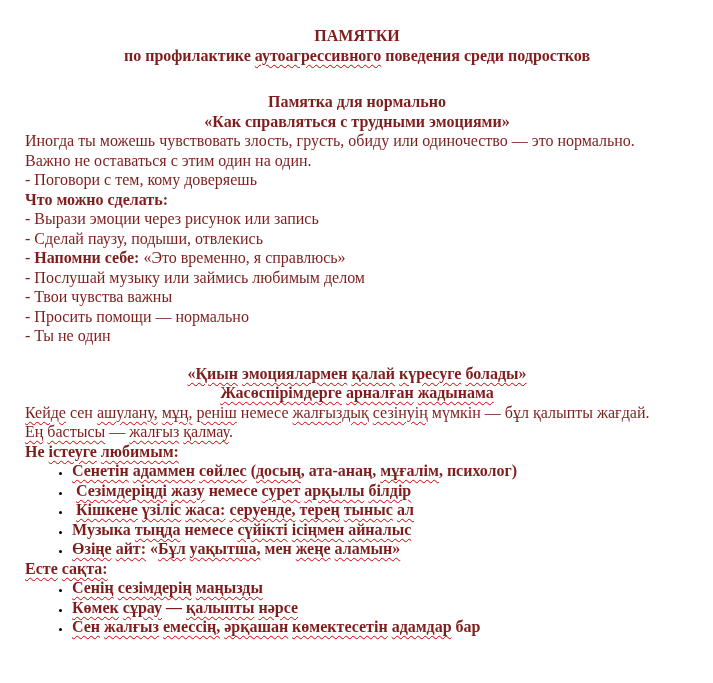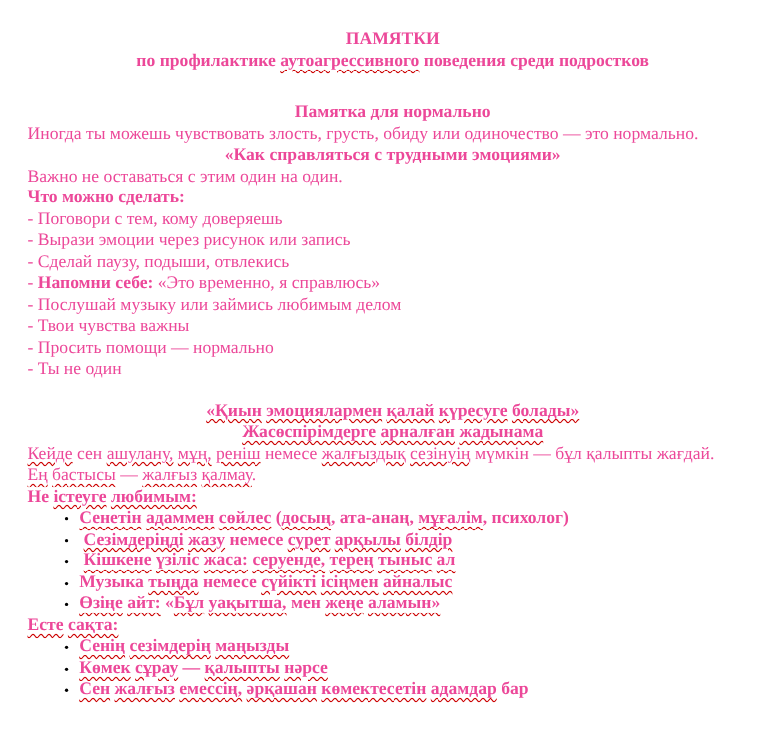--- a/index.html
+++ b/index.html
@@ -9,21 +9,21 @@
   }
   .page {
     position: relative;
     width: 713px;
     height: 683px;
     background: #ffffff;
     box-sizing: border-box;
     padding: 26px 24px 0 25px;
     font-family: "Liberation Serif", "DejaVu Serif", serif;
     font-size: 16px;
-    color: #ec4899;
+    color: #7f1d1d;
     overflow: hidden;
   }
   .line {
     line-height: 19.5px;
     white-space: pre-wrap;
   }
   .center { text-align: center; }
   .b { font-weight: bold; }
   .spacer-a { height: 27px; }
   .spacer-b { height: 18px; }
@@ -51,25 +51,25 @@
 <body>
 
 <div class="page">
 
   <div class="line center b">ПАМЯТКИ</div>
   <div class="line center b"><span>по профилактике </span><span class="sq">аутоагрессивного</span><span> поведения среди подростков</span></div>
 
   <div class="spacer-a"></div>
 
   <div class="line center b">Памятка для нормально</div>
+  <div class="line center b">«Как справляться с трудными эмоциями»</div>
   <div class="line">Иногда ты можешь чувствовать злость, грусть, обиду или одиночество — это нормально.</div>
-  <div class="line center b">«Как справляться с трудными эмоциями»</div>
   <div class="line">Важно не оставаться с этим один на один.</div>
+  <div class="line">- Поговори с тем, кому доверяешь</div>
   <div class="line b">Что можно сделать:</div>
-  <div class="line">- Поговори с тем, кому доверяешь</div>
   <div class="line">- Вырази эмоции через рисунок или запись</div>
   <div class="line">- Сделай паузу, подыши, отвлекись</div>
   <div class="line"><span>- </span><span class="b">Напомни себе:</span><span> «Это временно, я справлюсь»</span></div>
   <div class="line">- Послушай музыку или займись любимым делом</div>
   <div class="line">- Твои чувства важны</div>
   <div class="line">- Просить помощи — нормально</div>
   <div class="line">- Ты не один</div>
 
   <div class="spacer-b"></div>
 

